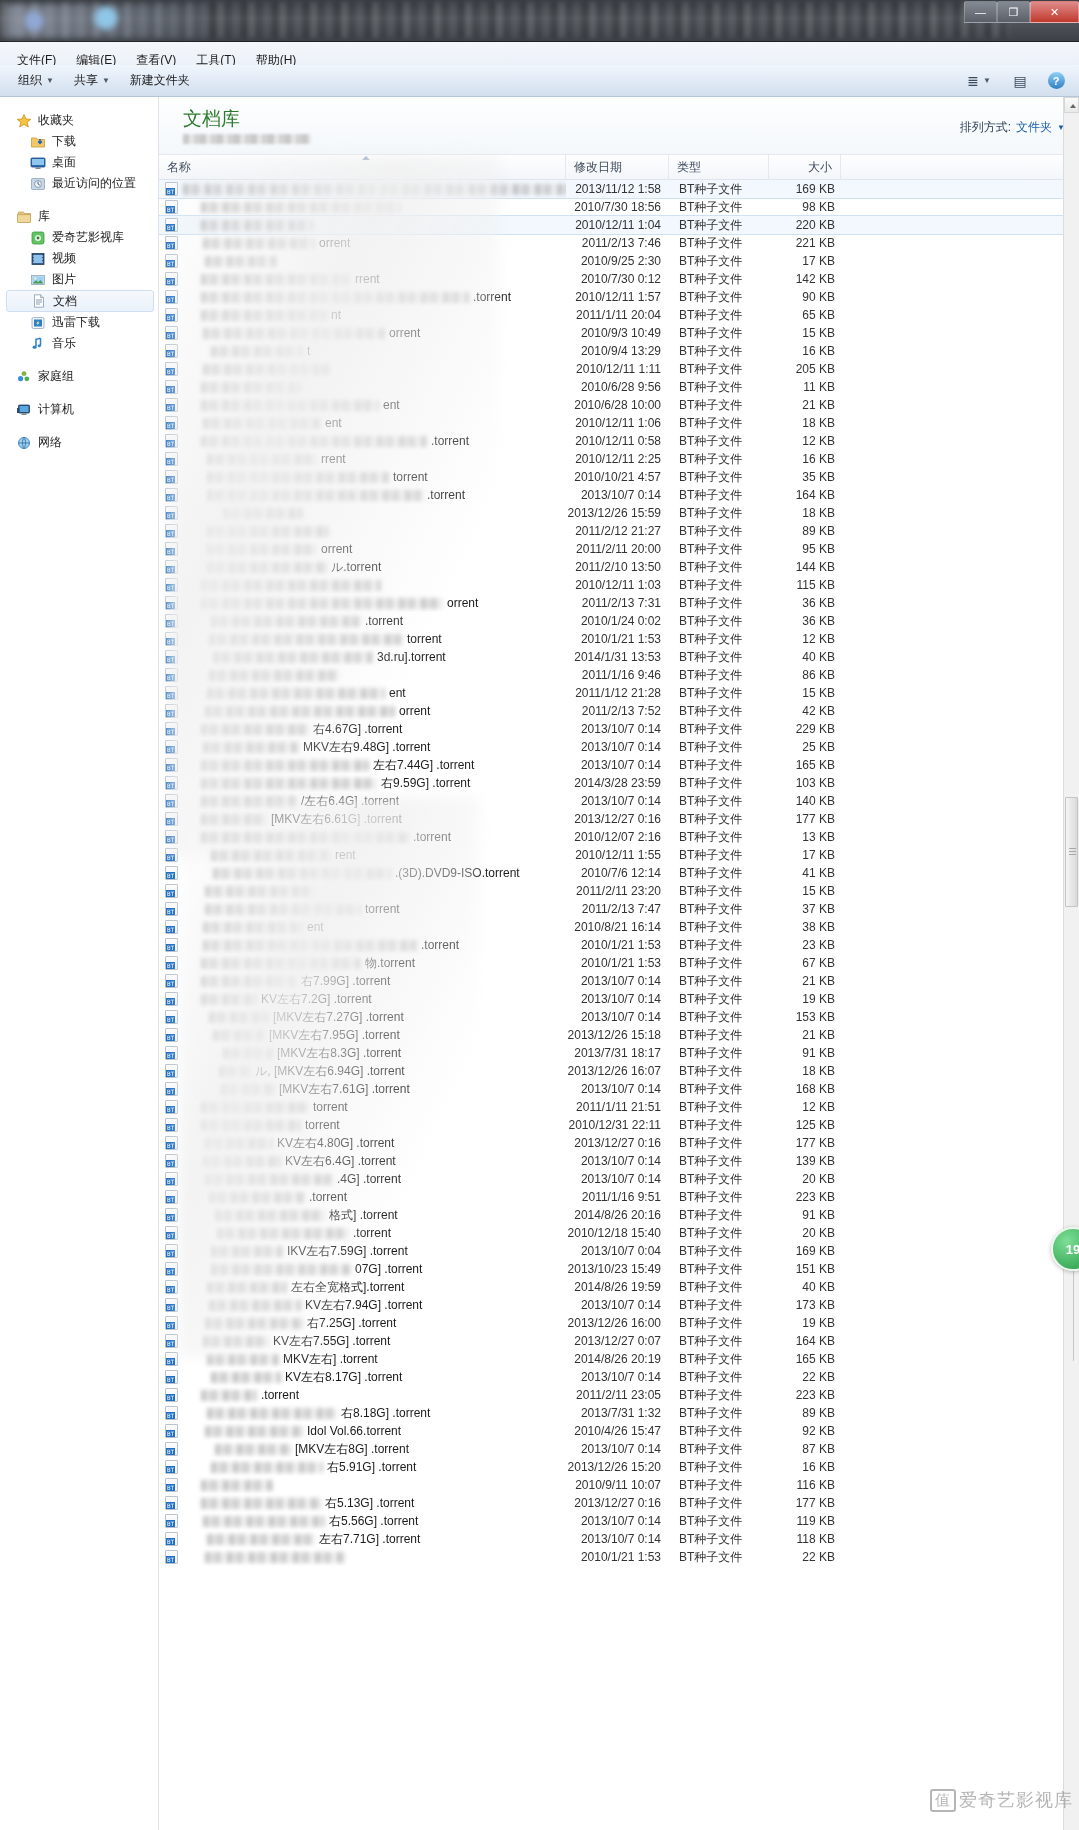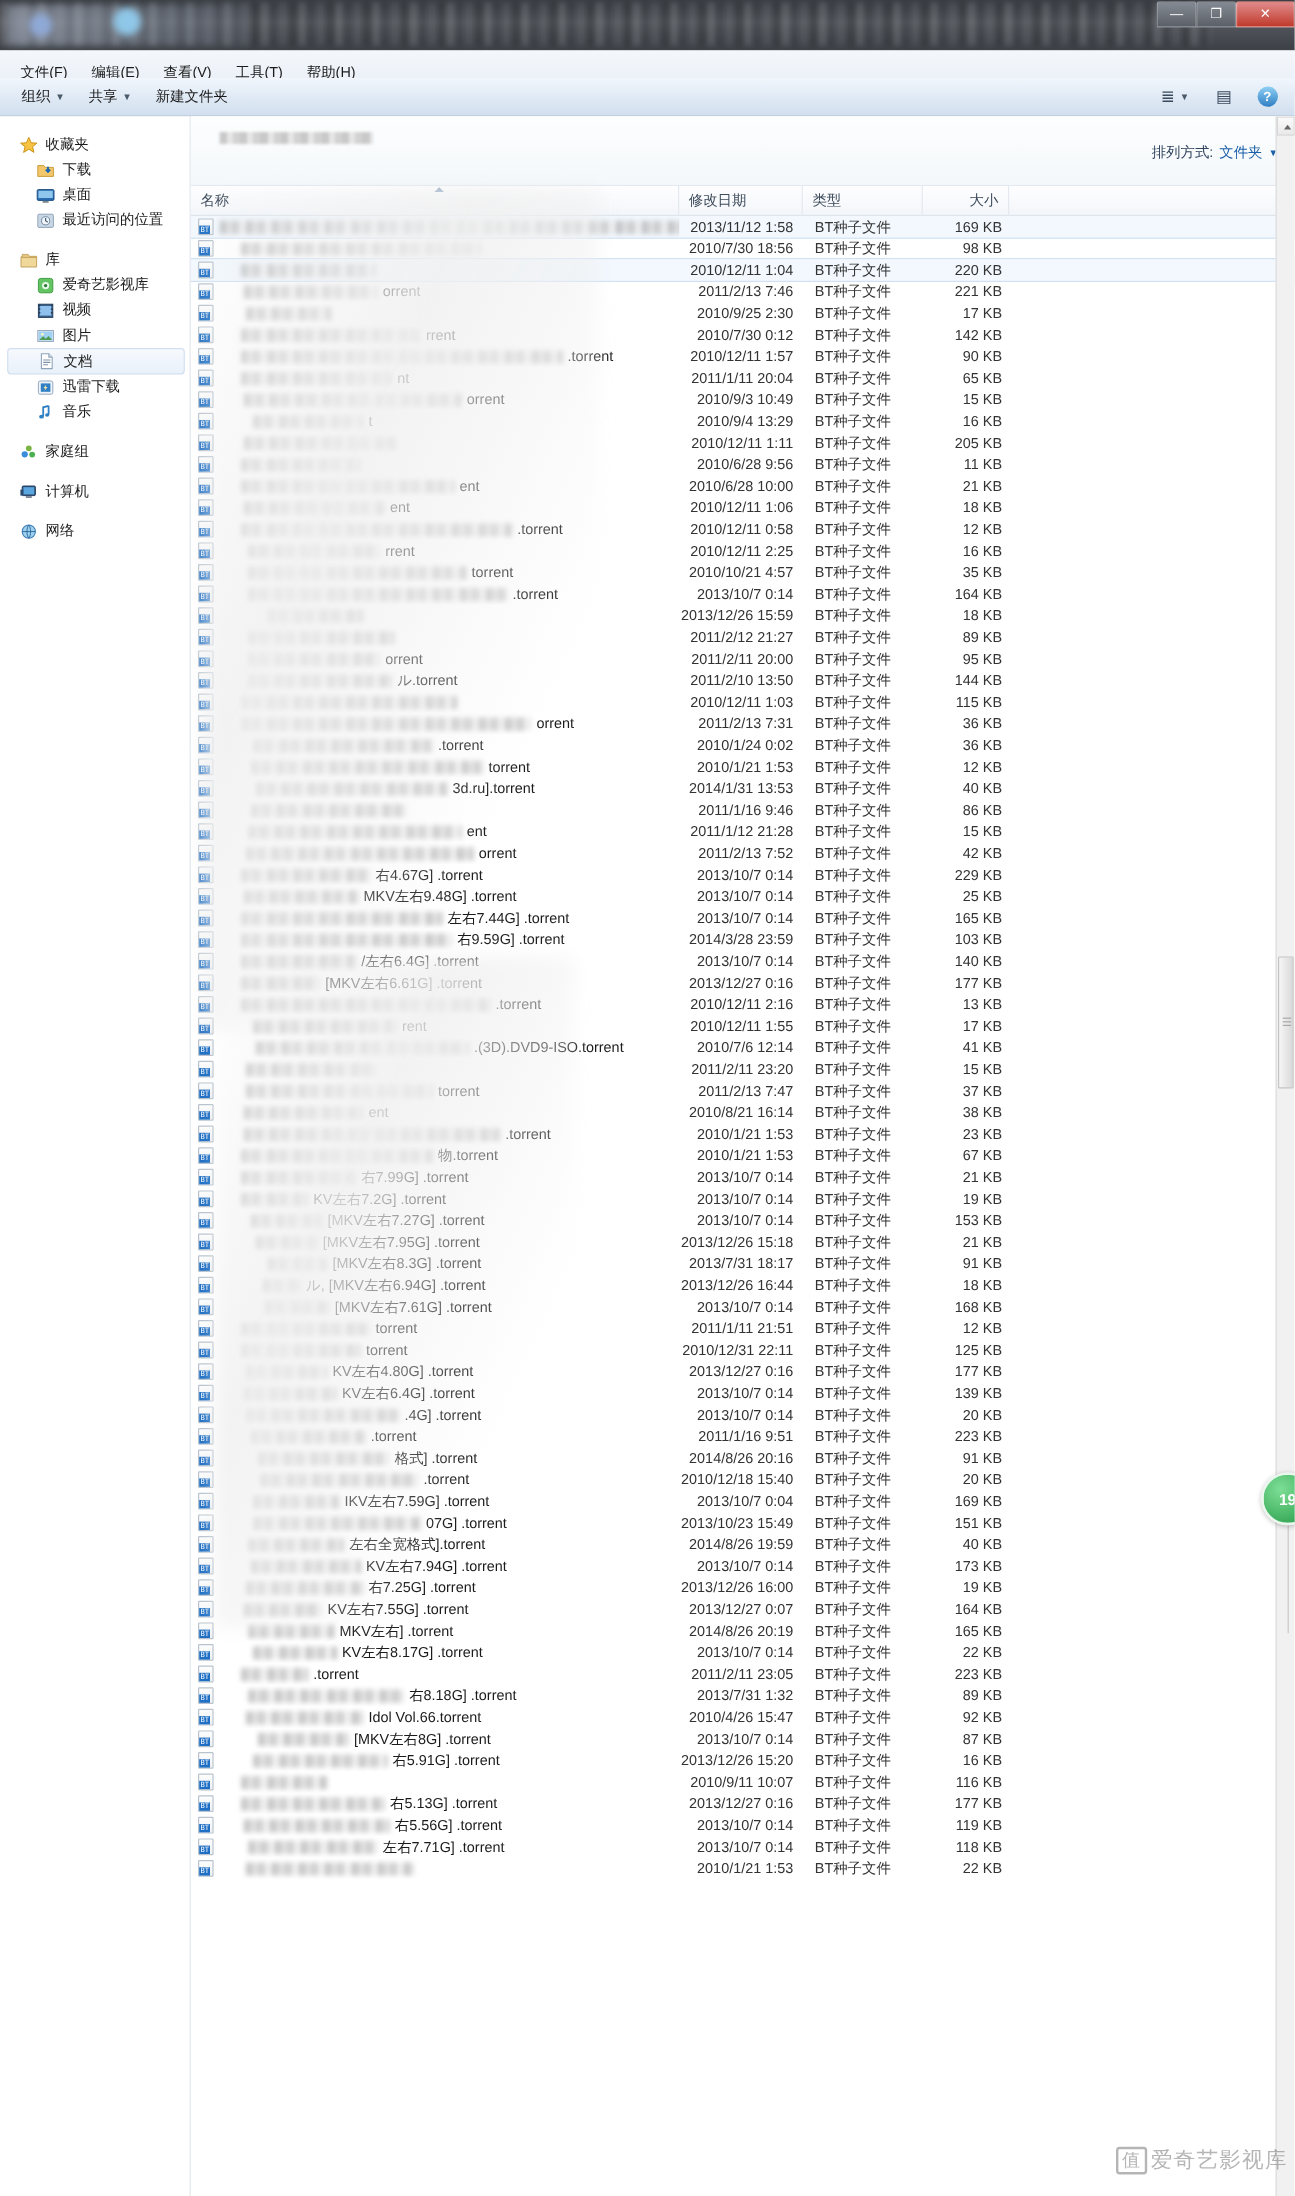--- a/index.html
+++ b/index.html
@@ -450,20 +450,21 @@
               </svg>
           </span>
           <span>网络</span>
         </div>
       </div>
     </div>
 
     <div class="content">
 
       <div class="lib-header">
+        <div class="lib-title">文档库</div>
         <div class="lib-sub"></div>
         <div class="arrange">
           <span>排列方式:</span>
           <span class="val">文件夹</span>
           <span class="caret" style="color:#1a5fa8">▼</span>
         </div>
       </div>
 
       <div class="col-head">
         <div class="ch ch-name">
@@ -871,21 +872,21 @@
             <div class="c-type">BT种子文件</div>
             <div class="c-size">177 KB</div>
           </div>
           <div class="row">
             <div class="c-name">
               <span class="bt-ico"></span>
               <span style="width: 18px; flex: 0 0 18px;"></span>
               <span class="redact" style="width: 208px; flex: 0 0 208px;"></span>
               <span class="tail">.torrent</span>
             </div>
-            <div class="c-date">2010/12/11 2:16</div>
+            <div class="c-date">2010/12/07 2:16</div>
             <div class="c-type">BT种子文件</div>
             <div class="c-size">13 KB</div>
           </div>
           <div class="row">
             <div class="c-name">
               <span class="bt-ico"></span>
               <span style="width: 28px; flex: 0 0 28px;"></span>
               <span class="redact" style="width: 120px; flex: 0 0 120px;"></span>
               <span class="tail">rent</span>
             </div>
@@ -1014,21 +1015,21 @@
             <div class="c-type">BT种子文件</div>
             <div class="c-size">91 KB</div>
           </div>
           <div class="row">
             <div class="c-name">
               <span class="bt-ico"></span>
               <span style="width: 36px; flex: 0 0 36px;"></span>
               <span class="redact" style="width: 32px; flex: 0 0 32px;"></span>
               <span class="tail">ル, [MKV左右6.94G] .torrent</span>
             </div>
-            <div class="c-date">2013/12/26 16:44</div>
+            <div class="c-date">2013/12/26 16:07</div>
             <div class="c-type">BT种子文件</div>
             <div class="c-size">18 KB</div>
           </div>
           <div class="row">
             <div class="c-name">
               <span class="bt-ico"></span>
               <span style="width: 38px; flex: 0 0 38px;"></span>
               <span class="redact" style="width: 54px; flex: 0 0 54px;"></span>
               <span class="tail">[MKV左右7.61G] .torrent</span>
             </div>

